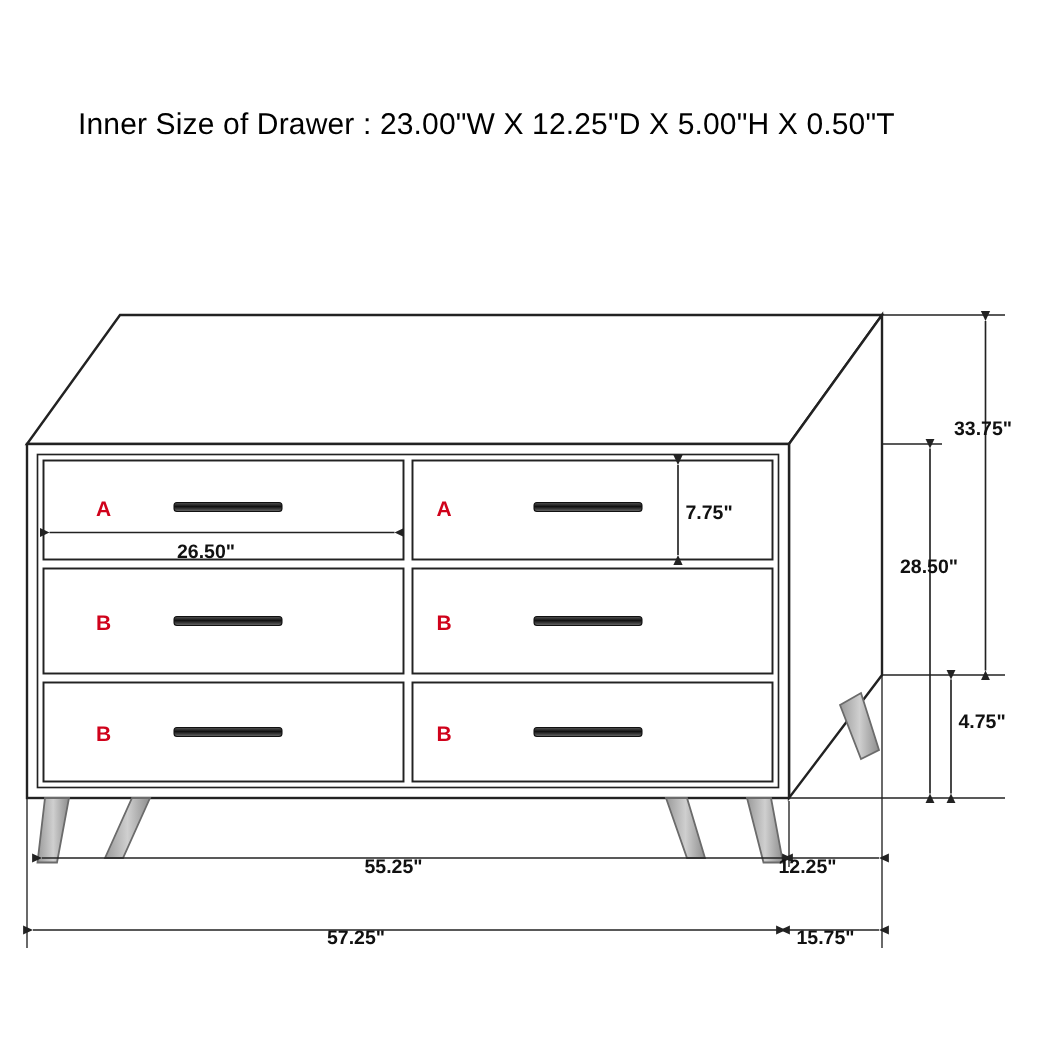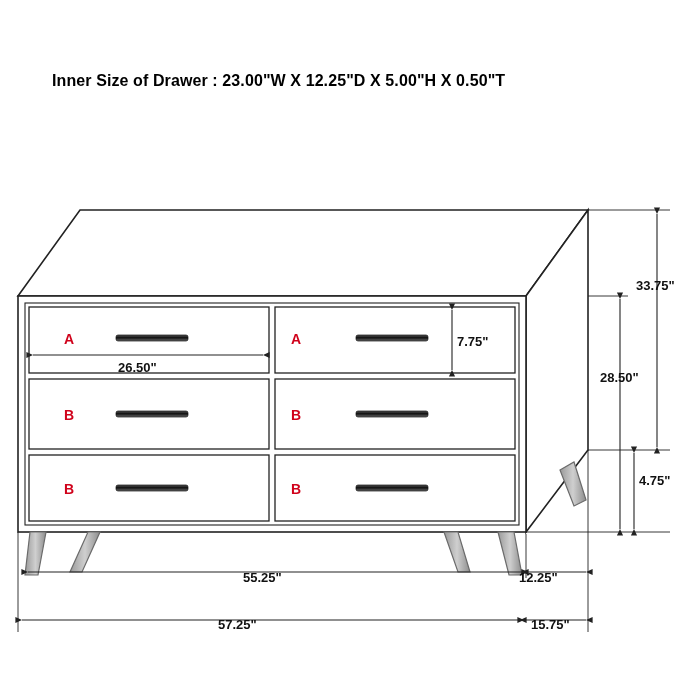--- a/index.html
+++ b/index.html
@@ -17,22 +17,22 @@
   }
   #stage {
     position: relative;
     width: 700px;
     height: 700px;
   }
   .title {
     position: absolute;
     left: 52px;
     top: 72px;
-    font-size: 16px;
-    font-weight: bold;
+    font-size: 20px;
+    font-weight: normal;
     letter-spacing: 0.1px;
     color: #000;
     white-space: nowrap;
     text-align: right;
   }
   svg.diagram {
     position: absolute;
     left: 0;
     top: 0;
     width: 700px;

